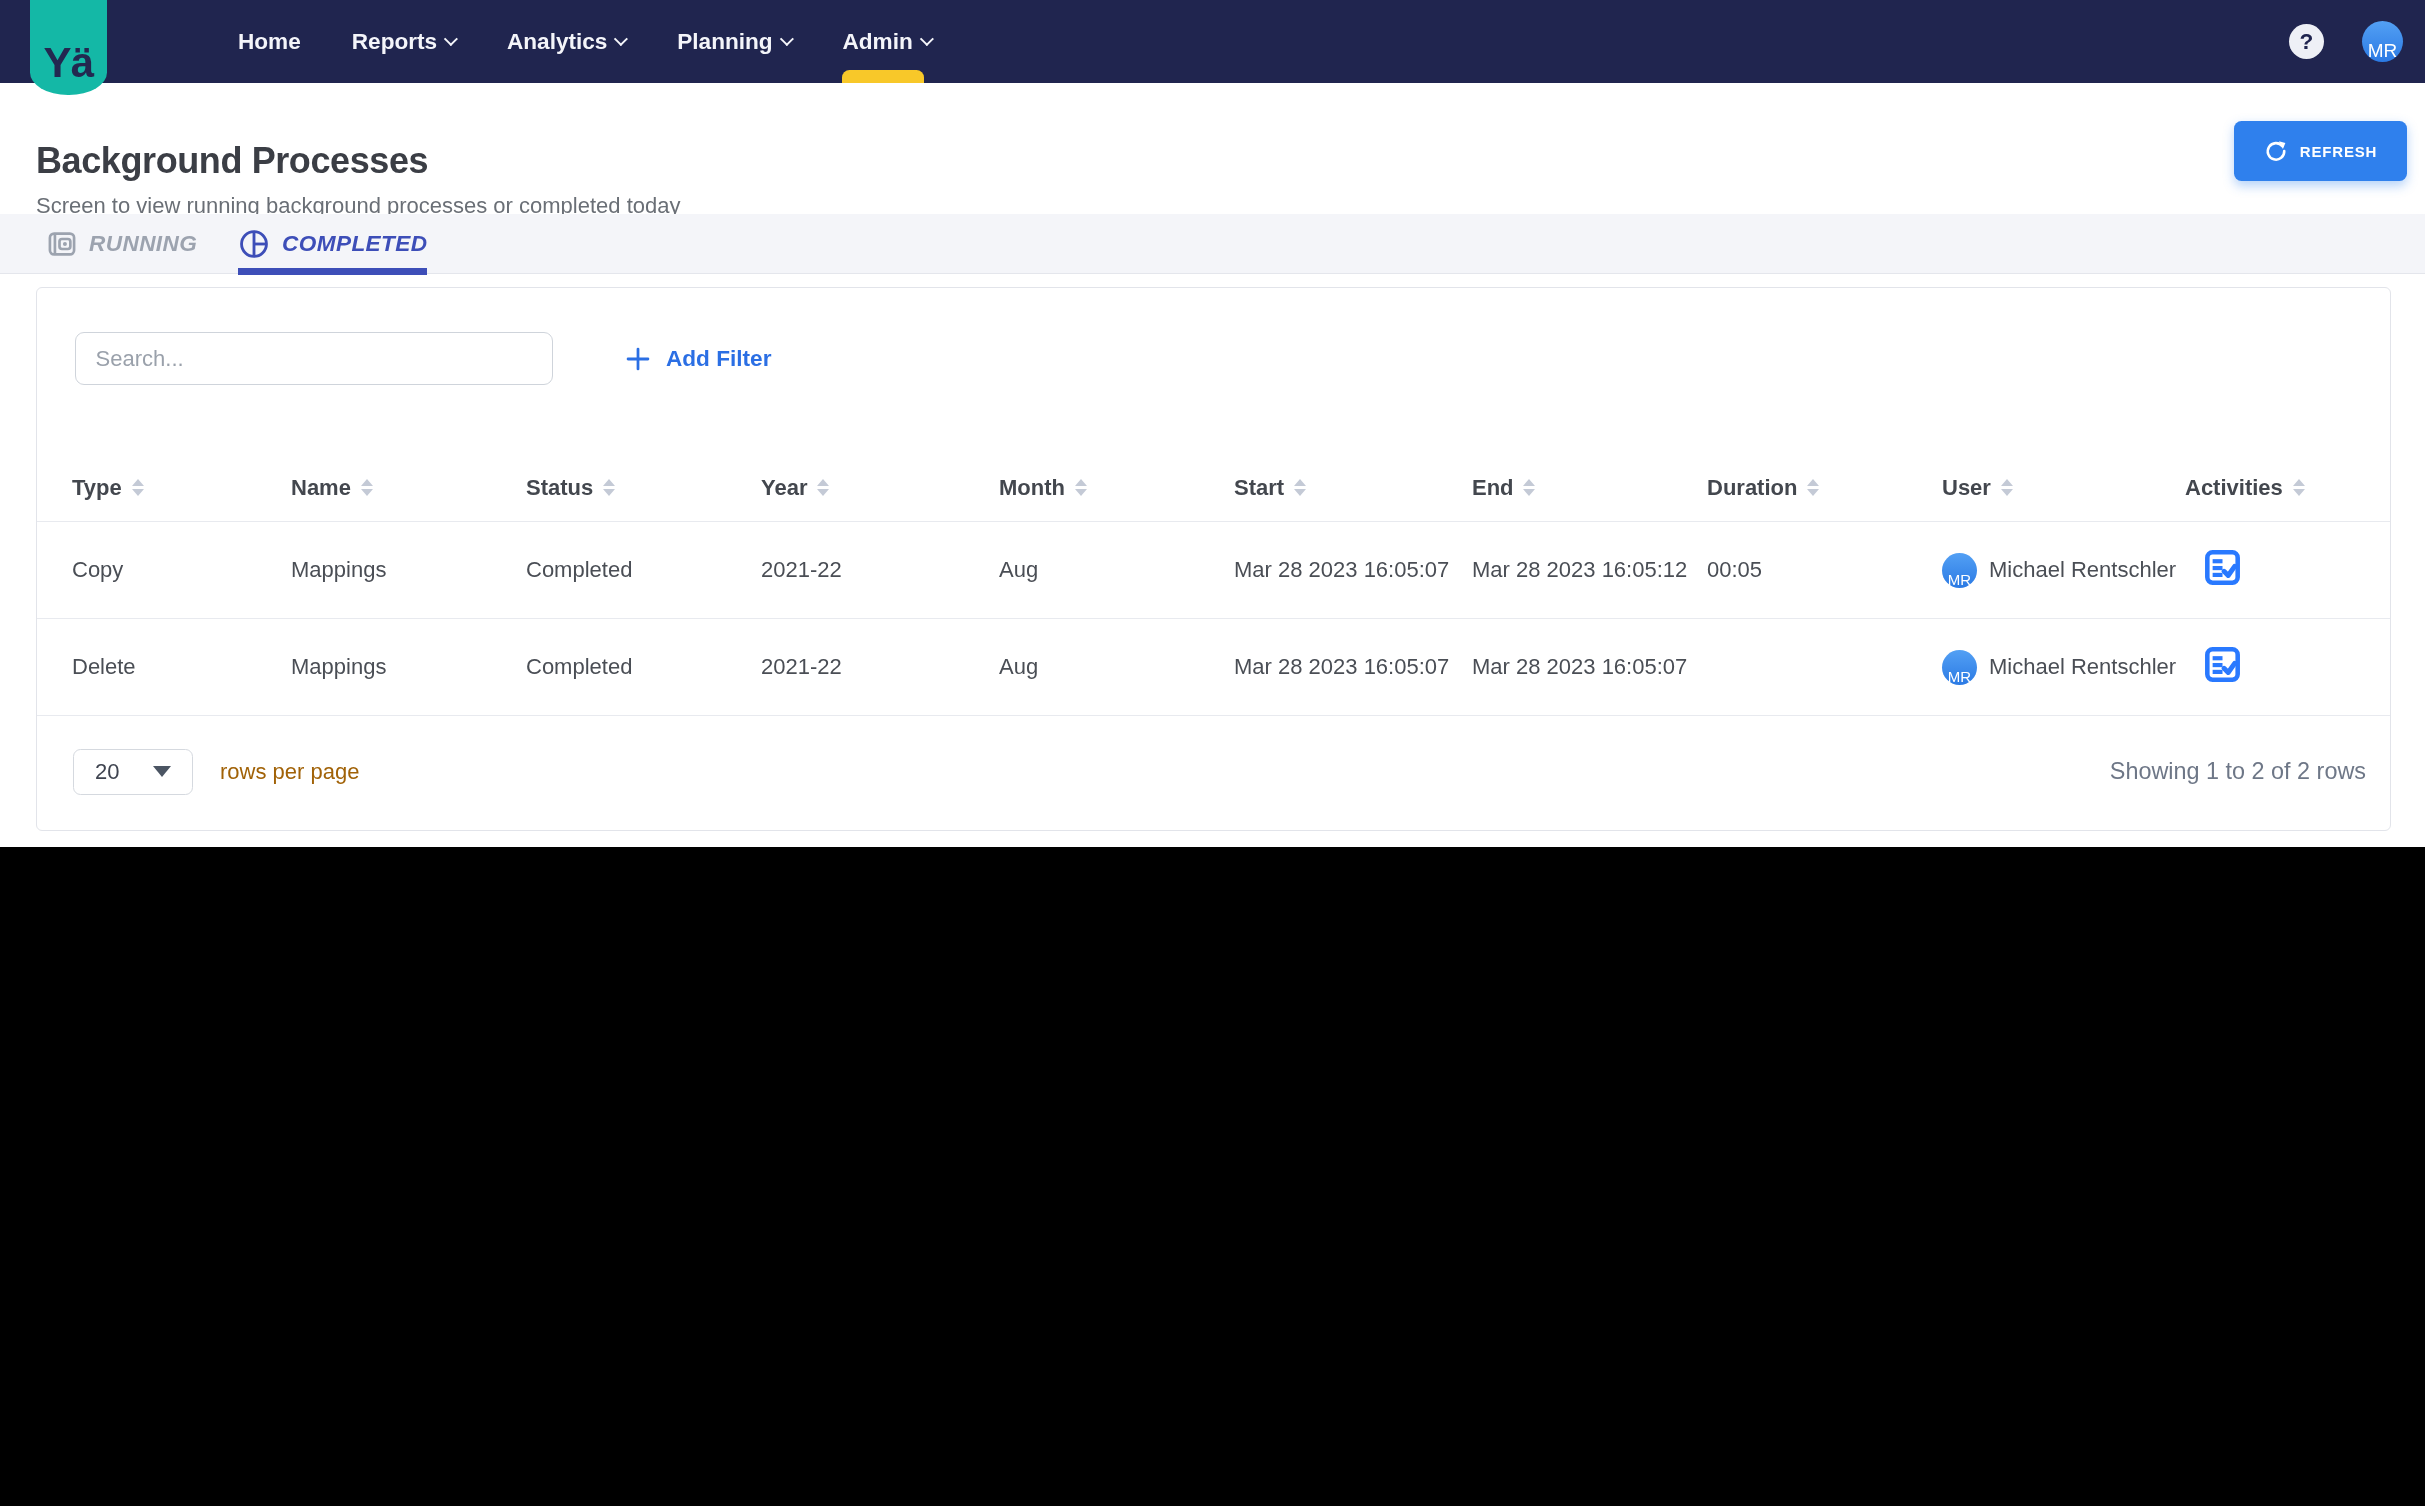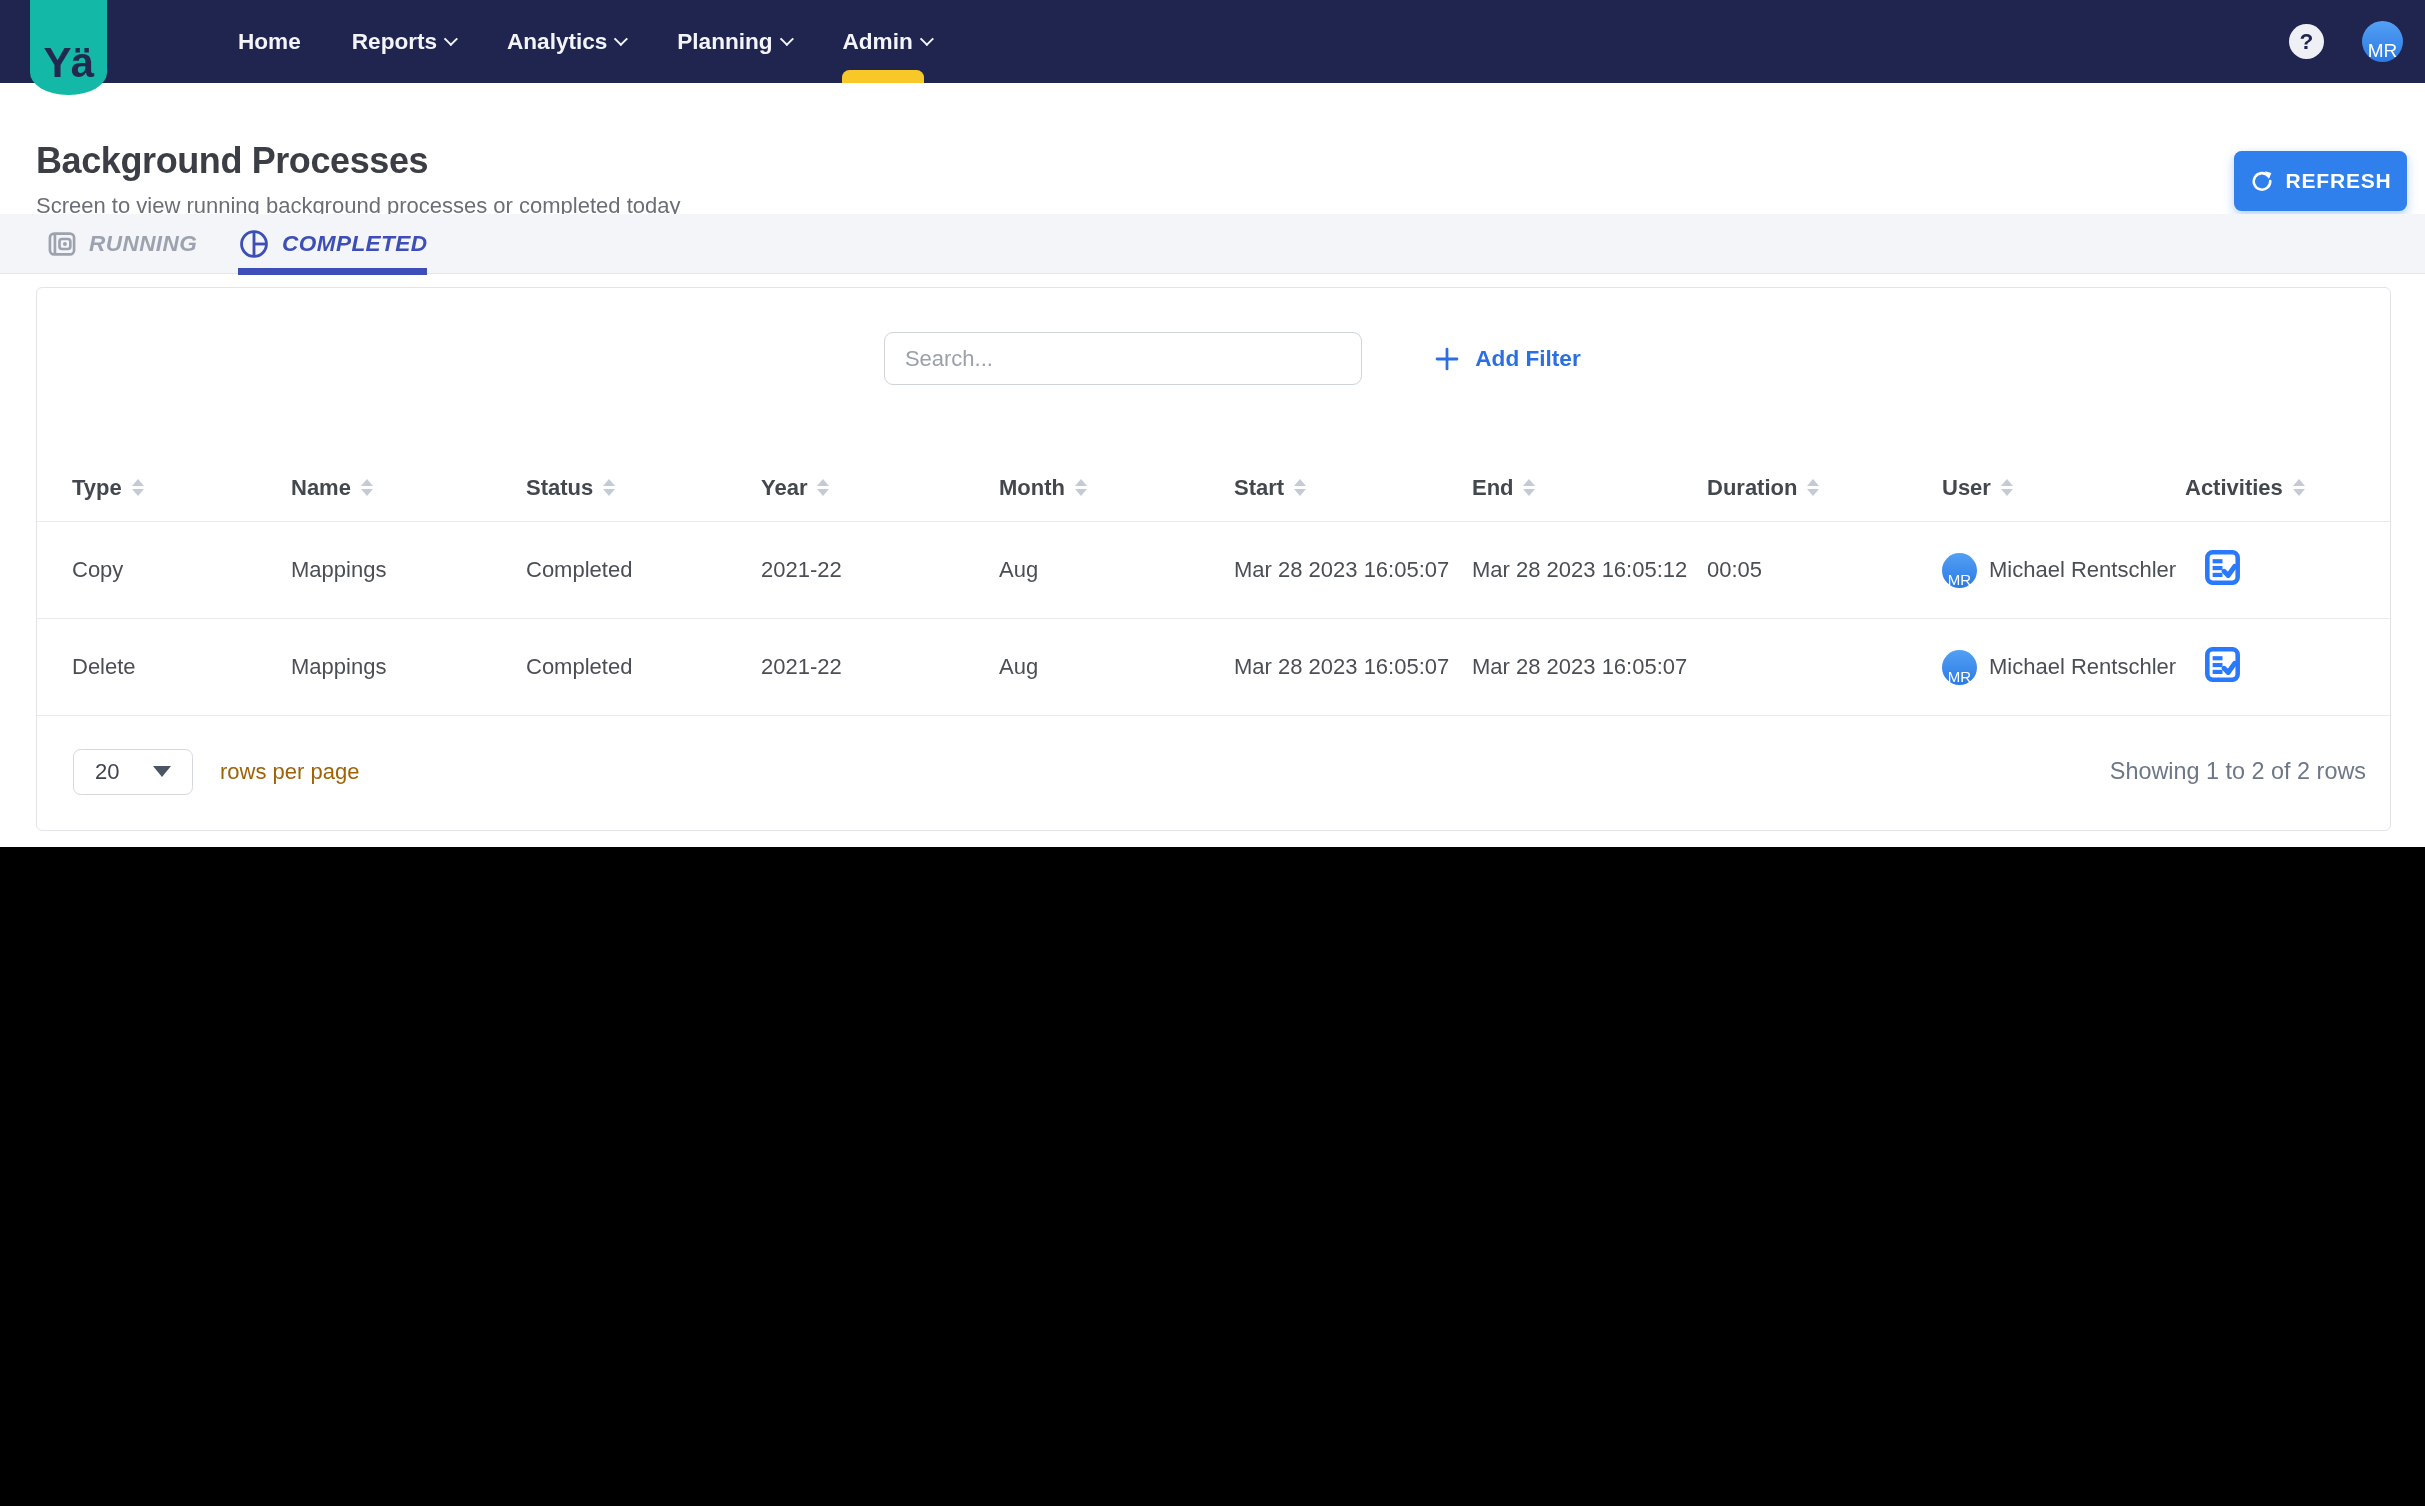--- a/index.html
+++ b/index.html
@@ -25,37 +25,37 @@
   .avatar { border-radius:50%; background:linear-gradient(180deg,#53a0f4 0%,#2b7ae4 100%); color:#fff;
             display:flex; align-items:flex-end; justify-content:center; font-weight:400; cursor:pointer; }
   .avatar.nav-avatar { position:absolute; left:2362px; top:21px; width:41px; height:41px; font-size:19px; }
 
   
   .page-header { position:absolute; left:36px; top:112px; }
   .page-title { font-size:36px; font-weight:600; color:#3b3e45; letter-spacing:-0.4px;margin-top:28px; }
   .page-subtitle { margin-top:10.6px; font-size:22px; color:#6a6f76; }
   .refresh-btn { position:absolute; left:2234px; top:121px; width:173px; height:60px; background:#2f80ed;
                  border:none; border-radius:7.5px; color:#fff; font-family:"Liberation Sans",sans-serif;
-                 font-size:21px; font-weight:700; letter-spacing:0.8px; display:flex; align-items:center;
-                 justify-content:center; gap:12px; cursor:pointer; box-shadow:0 4.5px 10.6px rgba(47,128,237,.35);margin-top:30px; }
+                 font-size:15px; font-weight:700; letter-spacing:0.8px; display:flex; align-items:center;
+                 justify-content:center; gap:12px; cursor:pointer; box-shadow:0 4.5px 10.6px rgba(47,128,237,.35); }
 
   
   .tab-strip { position:absolute; left:0; top:214px; width:100%; height:60px; background:#f4f5f9;
                border-bottom:1.5px solid #e4e6ec;font-style:italic; }
   .tab { position:absolute; top:0; height:100%; display:flex; align-items:center; gap:12px; cursor:pointer;
          font-size:22.6px; font-weight:700; letter-spacing:0.4px; }
   .tab-running { left:47px; color:#9ca3af; }
   .tab-completed { left:238px; color:#3d4eb8; }
   .tab-underline { position:absolute; bottom:-1.5px; left:0; right:0; height:6.8px; background:#3d4eb8; }
 
   
   .card { position:absolute; left:36px; top:287px; width:2355px; height:544px; background:#fff;
           border:1.5px solid #e2e4ea; border-radius:6px; }
   .filter-bar { position:absolute; left:0; top:0; width:100%; height:97px; padding:44px 0 0 38px;
-                display:flex; align-items:flex-start;justify-content:center; }
+                display:flex; align-items:flex-start; }
   .search-input { width:478px; height:53px; border:1.5px solid #cfd4db; border-radius:9px; padding:0 19.6px;
                   font-family:"Liberation Sans",sans-serif; font-size:22px; color:#3f4450; outline:none; }
   .search-input::placeholder { color:#9aa1ab; }
   .add-filter { margin-left:72px; height:53px; display:flex; align-items:center; gap:15px; color:#2b6fe4;
                 font-size:22.6px; font-weight:700; cursor:pointer; background:none; border:none;
                 font-family:"Liberation Sans",sans-serif; }
 
   
   .tbl { position:absolute; left:0; top:166px; width:100%; }
   .tbl-row { display:grid; grid-template-columns:219px 235px 235px 238px 235px 238px 235px 235px 243px auto;

